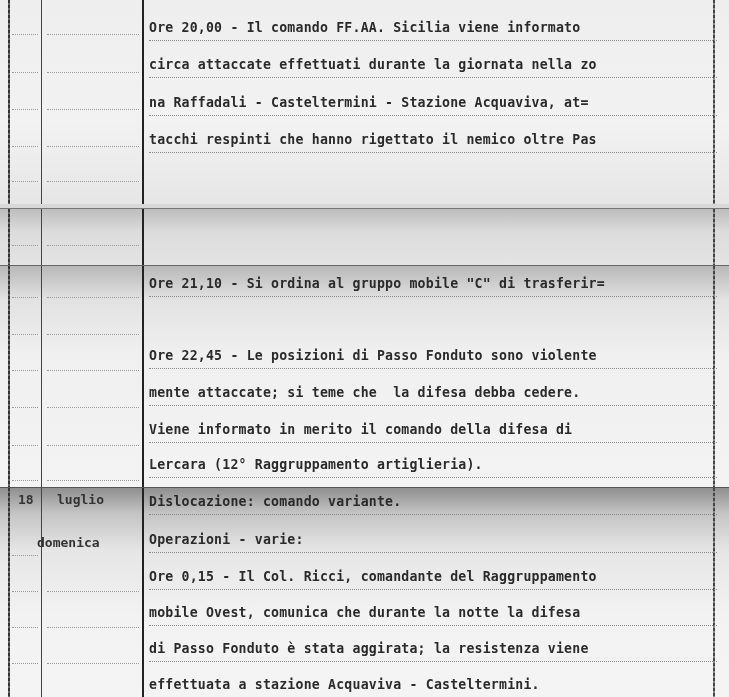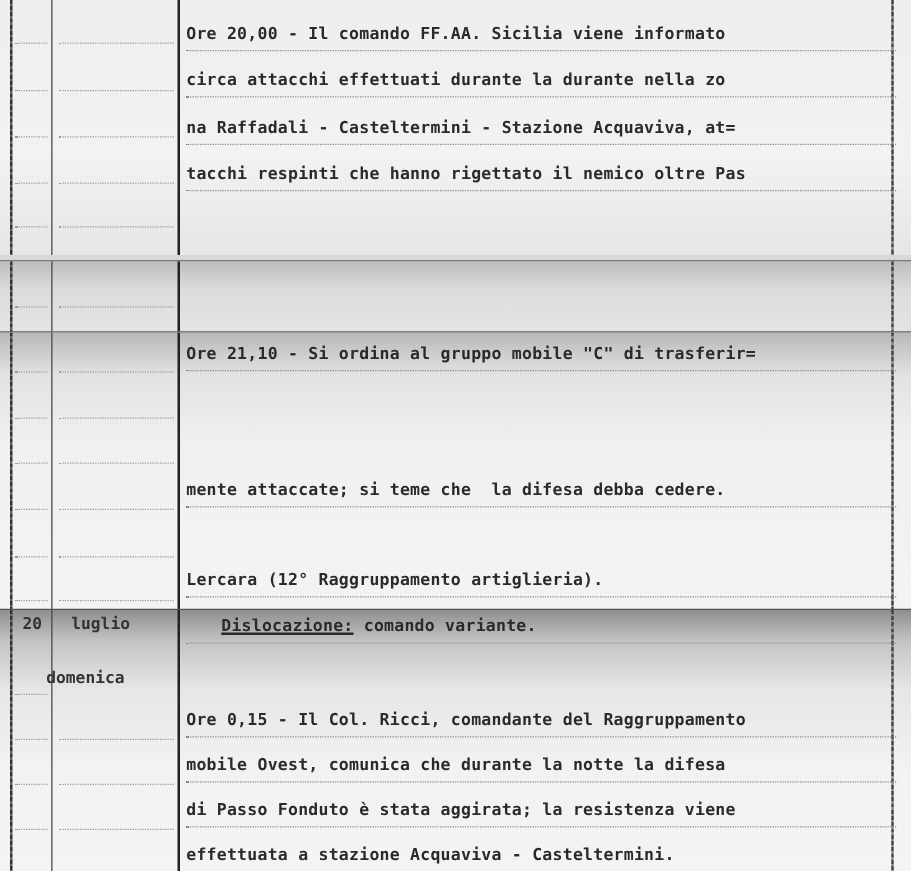--- a/index.html
+++ b/index.html
@@ -21,21 +21,21 @@
   .v-text  { left: 142px; width: 2px; background: #222; }
   .v-right { left: 713px; width: 2px; background: repeating-linear-gradient(180deg,#444 0 3px,#888 3px 5px); }
 
   .line {
     position: absolute; left: 149px; right: 12px;
     font-size: 13.2px; letter-spacing: 0.2px; white-space: pre;
     font-weight: bold; color: #2a2a2a;
     height: 22px; line-height: 20px;
     border-bottom: 1px dotted #8a8a8a;
   }
-  .u { text-decoration: underline; text-decoration-thickness: 2px; margin-left: 28px; }
+  .u { text-decoration-thickness: 2px; }
   .leftdots {
     position: absolute; height: 1px;
     border-bottom: 1px dotted #9a9a9a;
   }
   .ld1 { left: 12px; width: 26px; }
   .ld2 { left: 47px; width: 92px; }
 
   .daynum { position: absolute; left: 18px; font-size: 13px; color: #333; font-weight: bold; }
   .dayname { position: absolute; left: 52px; font-size: 13px; color: #333; font-weight: bold; }
 </style>
@@ -53,21 +53,21 @@
   <div class="leftdots ld1" style="top:71px"></div>
   <div class="leftdots ld2" style="top:71px"></div>
   <div class="leftdots ld1" style="top:108px"></div>
   <div class="leftdots ld2" style="top:108px"></div>
   <div class="leftdots ld1" style="top:145px"></div>
   <div class="leftdots ld2" style="top:145px"></div>
   <div class="leftdots ld1" style="top:180px"></div>
   <div class="leftdots ld2" style="top:180px"></div>
 
   <div class="line" style="top:18px">Ore 20,00 - Il comando FF.AA. Sicilia viene informato</div>
-  <div class="line" style="top:55px">circa attacchi effettuati durante la durante nella zo</div>
+  <div class="line" style="top:55px">circa attaccate effettuati durante la giornata nella zo</div>
   <div class="line" style="top:93px">na Raffadali - Casteltermini - Stazione Acquaviva, at=</div>
   <div class="line" style="top:130px">tacchi respinti che hanno rigettato il nemico oltre Pas</div>
 </div>
 
 <div class="strip s2">
   <div class="vline v-left"></div>
   <div class="vline v-day"></div>
   <div class="vline v-text"></div>
   <div class="vline v-right"></div>
   <div class="leftdots ld1" style="top:35px"></div>
@@ -87,40 +87,43 @@
   <div class="leftdots ld1" style="top:103px"></div>
   <div class="leftdots ld2" style="top:103px"></div>
   <div class="leftdots ld1" style="top:140px"></div>
   <div class="leftdots ld2" style="top:140px"></div>
   <div class="leftdots ld1" style="top:178px"></div>
   <div class="leftdots ld2" style="top:178px"></div>
   <div class="leftdots ld1" style="top:213px"></div>
   <div class="leftdots ld2" style="top:213px"></div>
 
   <div class="line" style="top:8px">Ore 21,10 - Si ordina al gruppo mobile "C" di trasferir=</div>
+  <div class="line" style="top:80px">Ore 22,45 - Le posizioni di Passo Fonduto sono violente</div>
   <div class="line" style="top:117px">mente attaccate; si teme che  la difesa debba cedere.</div>
+  <div class="line" style="top:154px">Viene informato in merito il comando della difesa di</div>
   <div class="line" style="top:189px">Lercara (12° Raggruppamento artiglieria).</div>
 </div>
 
 <div class="strip s4">
   <div class="vline v-left"></div>
   <div class="vline v-day"></div>
   <div class="vline v-text"></div>
   <div class="vline v-right"></div>
 
-  <div class="daynum" style="top:4px">20</div>
+  <div class="daynum" style="top:4px">18</div>
   <div class="dayname" style="top:4px; left:57px">luglio</div>
   <div class="dayname" style="top:47px; left:37px">domenica</div>
 
   <div class="leftdots ld1" style="top:66px"></div>
   <div class="leftdots ld1" style="top:102px"></div>
   <div class="leftdots ld2" style="top:102px"></div>
   <div class="leftdots ld1" style="top:138px"></div>
   <div class="leftdots ld2" style="top:138px"></div>
   <div class="leftdots ld1" style="top:174px"></div>
   <div class="leftdots ld2" style="top:174px"></div>
 
   <div class="line" style="top:4px"><span class="u">Dislocazione:</span><span> comando variante.</span></div>
+  <div class="line" style="top:42px"><span class="u">Operazioni - varie:</span></div>
   <div class="line" style="top:79px">Ore 0,15 - Il Col. Ricci, comandante del Raggruppamento</div>
   <div class="line" style="top:115px">mobile Ovest, comunica che durante la notte la difesa</div>
   <div class="line" style="top:151px">di Passo Fonduto è stata aggirata; la resistenza viene</div>
   <div class="line" style="top:187px">effettuata a stazione Acquaviva - Casteltermini.</div>
 </div>
 
 </body></html>

